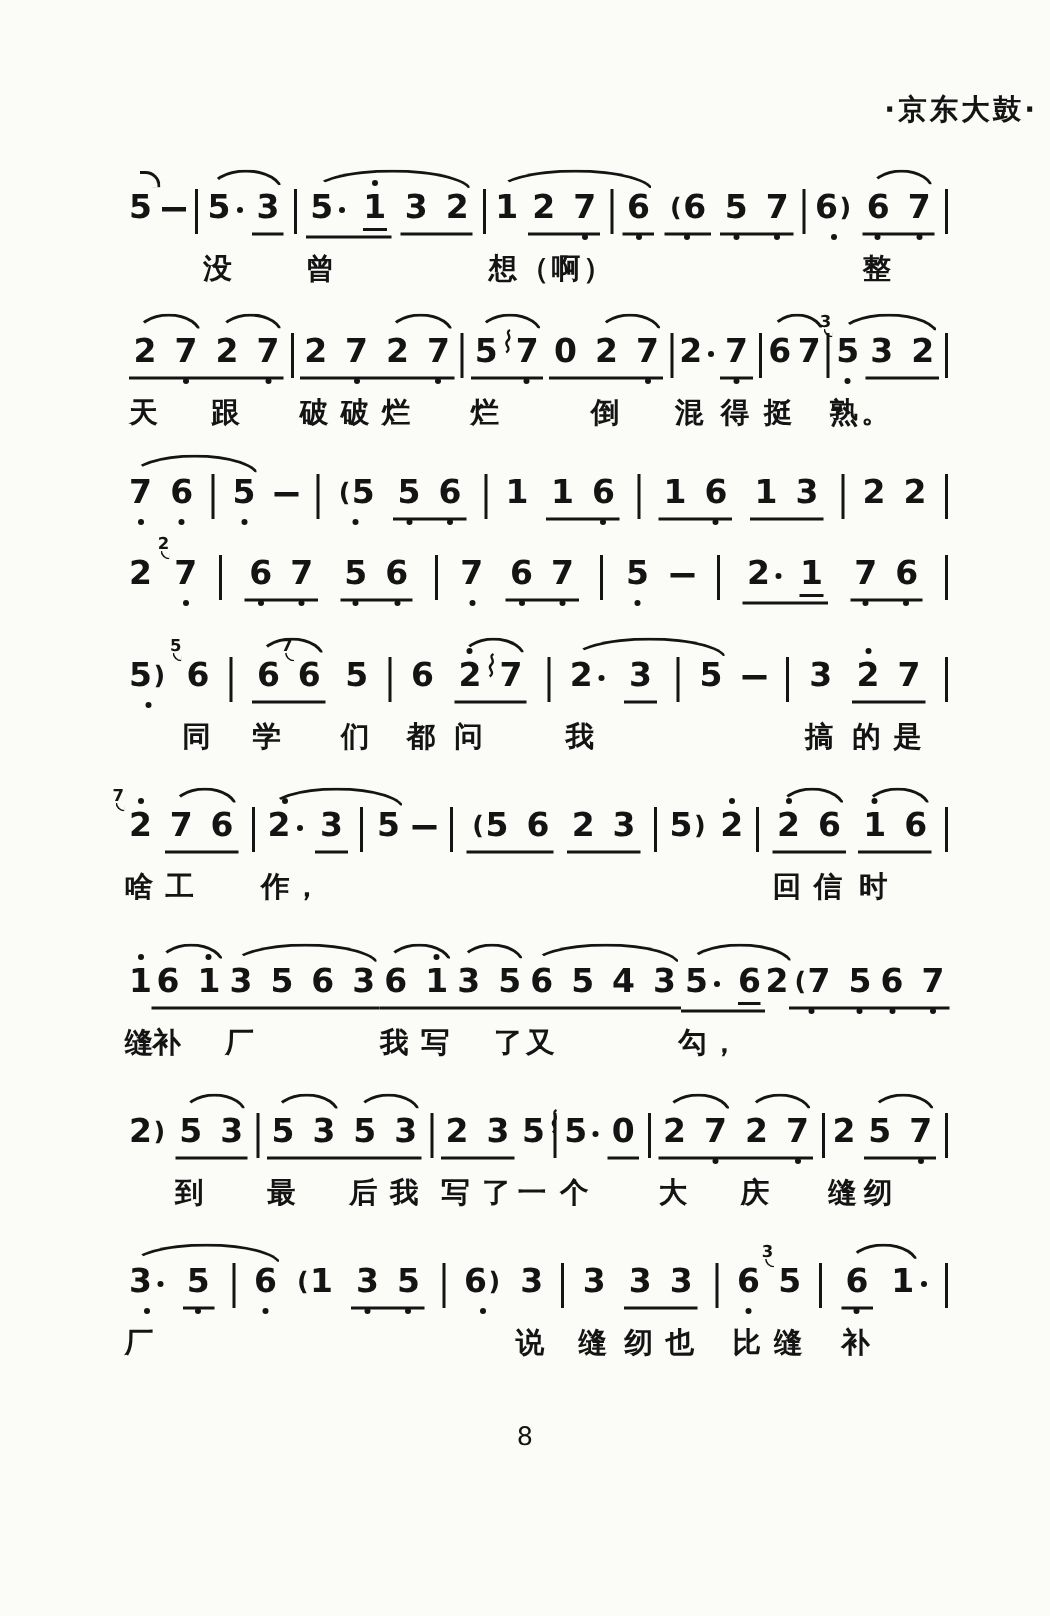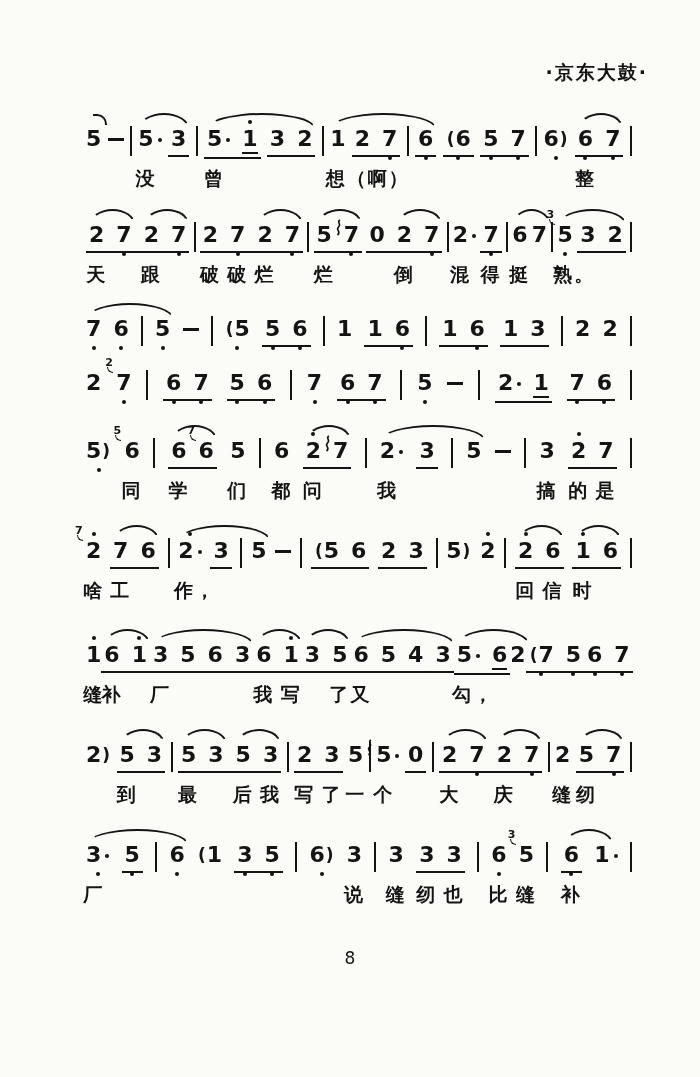--- a/index.html
+++ b/index.html
@@ -2,21 +2,21 @@
 <html><head>
 <meta charset="utf-8">
 <style>
   html,body{margin:0;padding:0}
   body{
     position:relative;width:700px;height:1077px;background:#fbfbf8;color:#141414;
     font-family:"DejaVu Sans",sans-serif;overflow:hidden;
   }
   .genre{
     position:absolute;top:60px;left:0;width:648px;text-align:right;
-    font-size:19px;font-weight:bold;letter-spacing:2px;
+    font-size:19px;font-weight:bold;letter-spacing:2px;padding-left:44px;
   }
   #score{position:absolute;top:0;left:0;width:700px;height:1077px}
   .score-line{position:absolute;left:86px;width:546px;height:96px}
   .notes{display:flex;justify-content:space-between;align-items:flex-start;width:100%}
   .beam{display:inline-flex;gap:12px;border-bottom:2.5px solid #141414;padding:0 3px 3px}
   .tok{position:relative;display:inline-flex;align-items:flex-start}
   .digit{font-size:22px;font-weight:bold;line-height:26px}
   .digit.u2{border-bottom:2px solid #141414}
   .dash{display:inline-block;width:16px;height:3px;background:#141414;margin-top:12px}
   .bar{width:2px;height:30px;background:#141414}

